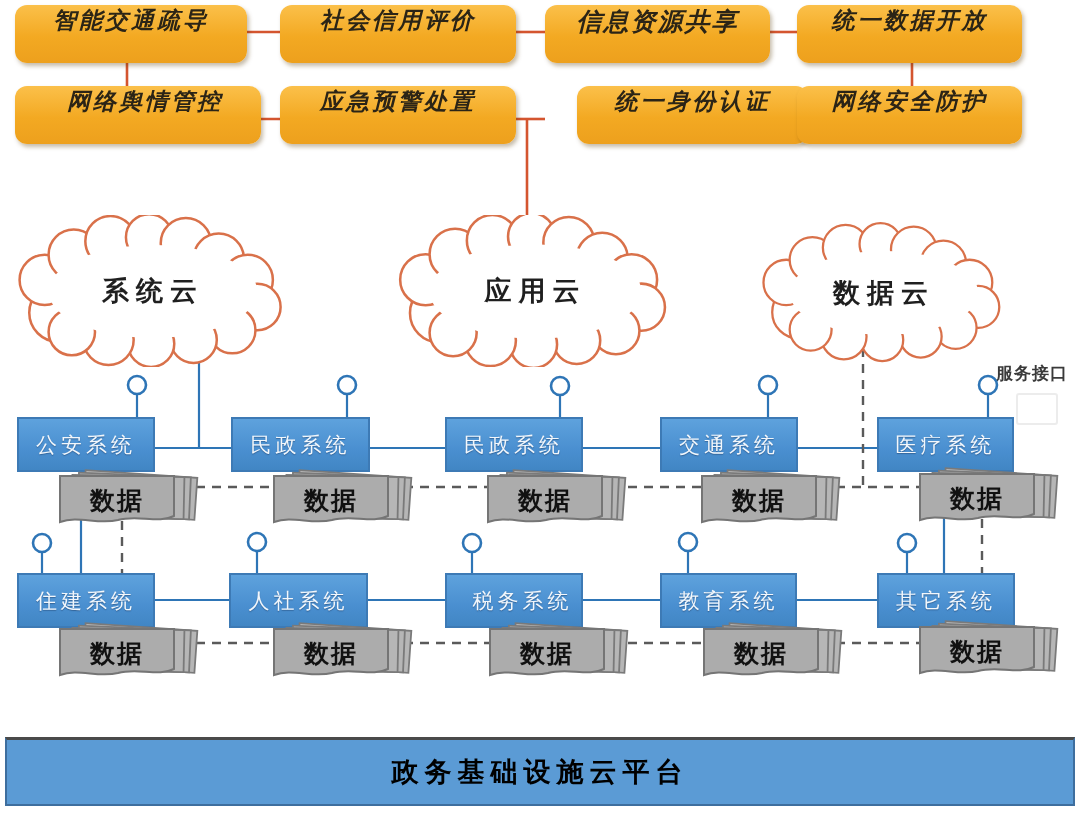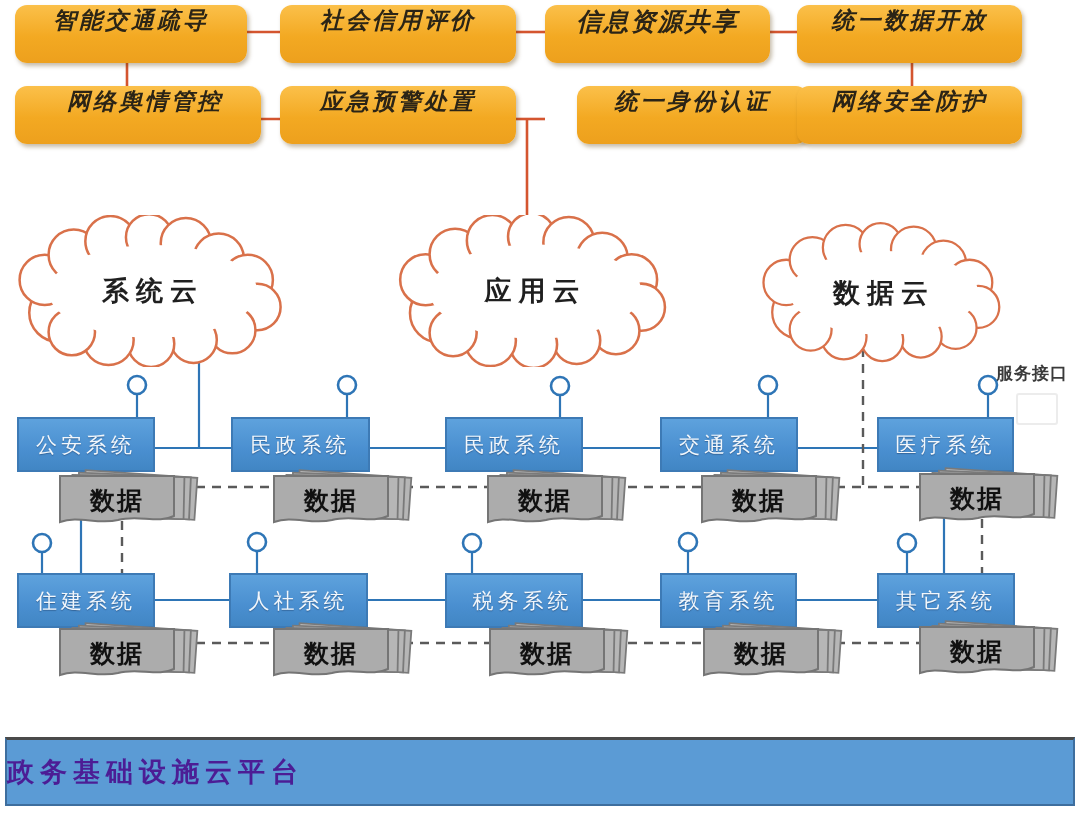--- a/index.html
+++ b/index.html
@@ -38,22 +38,22 @@
   .stack{position:absolute;width:150px;height:62px;z-index:4;}
   .stack svg{display:block;width:100%;height:100%;overflow:visible;}
   .stack .page{fill:#b6b6b6;stroke:#7a7a7a;stroke-width:1.8;}
   .stack .front{fill:#acacac;stroke:#757575;stroke-width:2;}
   .stack text{font-family:"Liberation Serif","DejaVu Serif",serif;
         font-size:25px;font-weight:bold;fill:#111;letter-spacing:2px;}
 
   
   #platform{position:absolute;left:5px;top:737px;width:1070px;height:69px;z-index:3;
         background:#5b9bd5;border:2px solid #3e6e9e;border-top:3px solid #4a4a4a;box-sizing:border-box;
-        display:flex;align-items:center;justify-content:flex-start;
-        color:#4c1d95;font-weight:bold;font-size:27px;letter-spacing:6px;}
+        display:flex;align-items:center;justify-content:center;
+        color:#000000;font-weight:bold;font-size:27px;letter-spacing:6px;}
 
   
   #svc-if{position:absolute;left:996px;top:362px;z-index:5;font-size:17px;
         font-weight:600;color:#3a3a3a;letter-spacing:1px;}
   #wmark{position:absolute;left:1016px;top:393px;width:38px;height:28px;z-index:5;
         border:2px solid #d9d9d9;border-radius:3px;opacity:.5;}
 </style>
 </head>
 <body>
 

